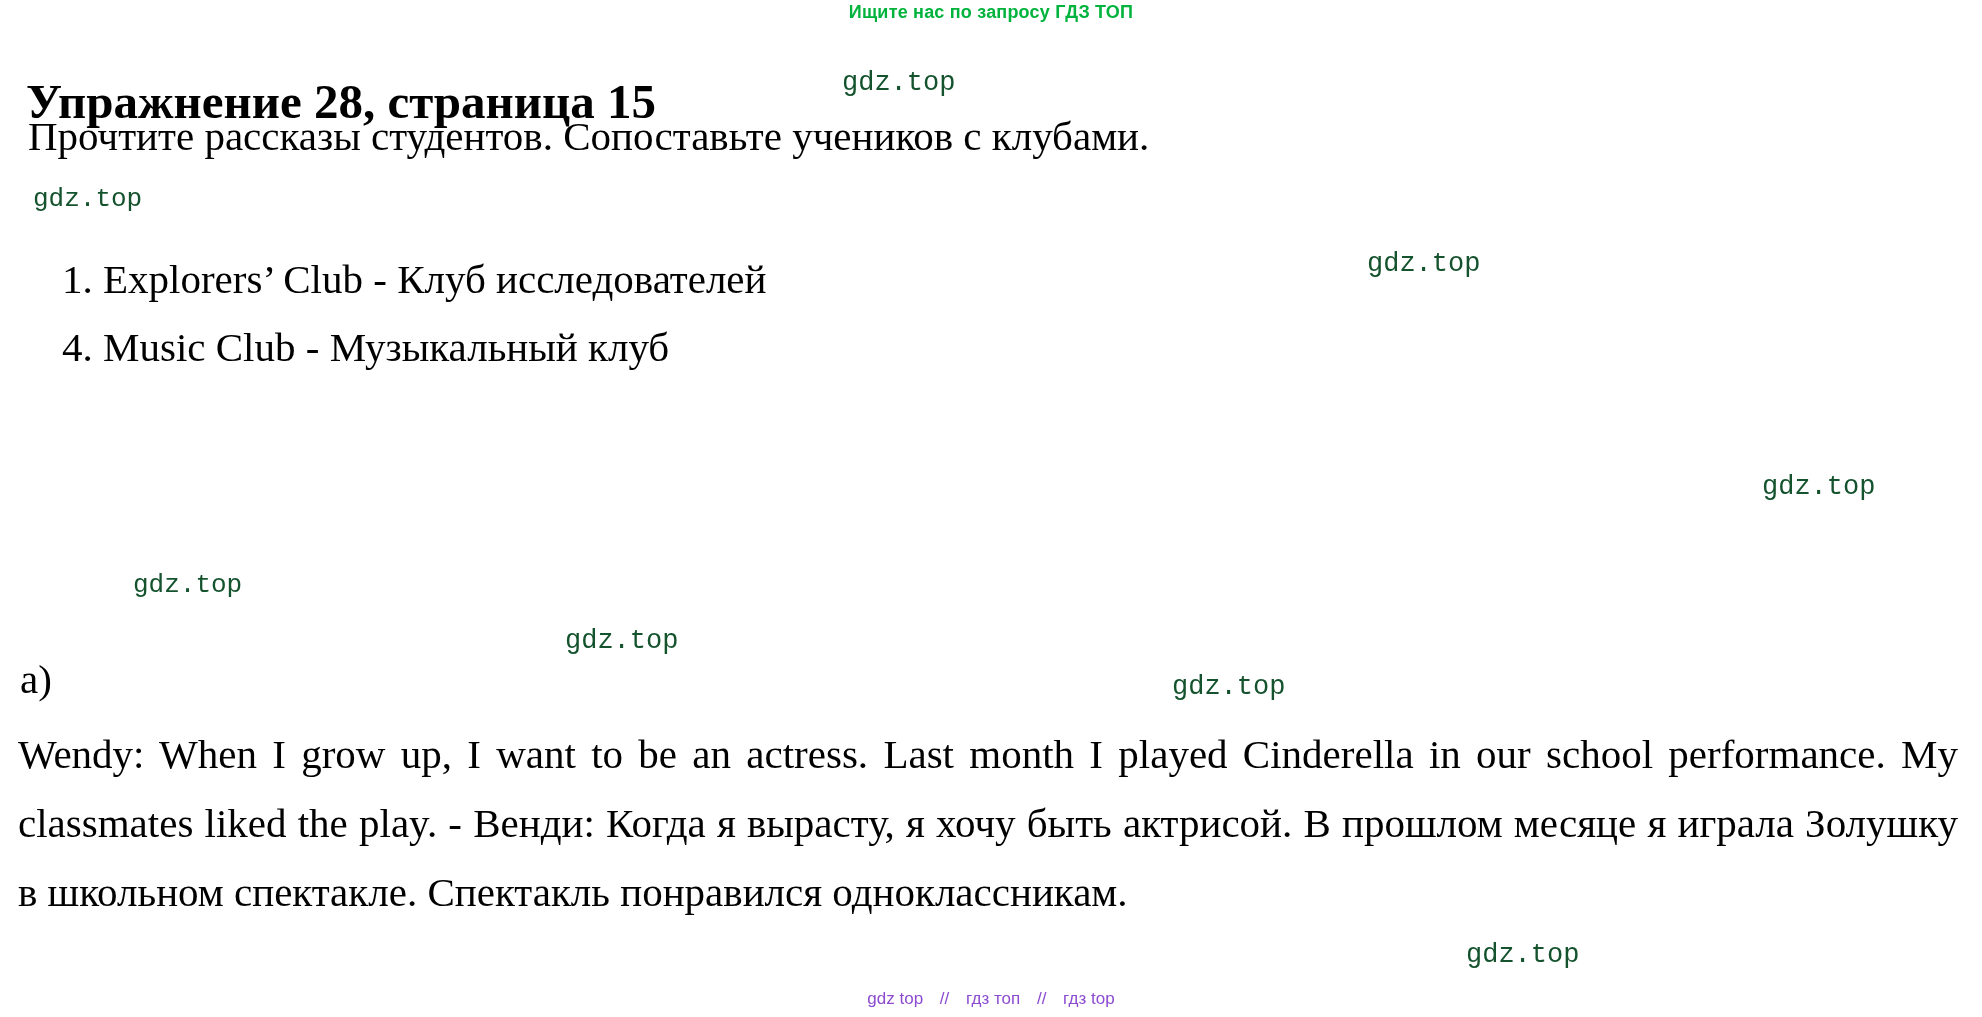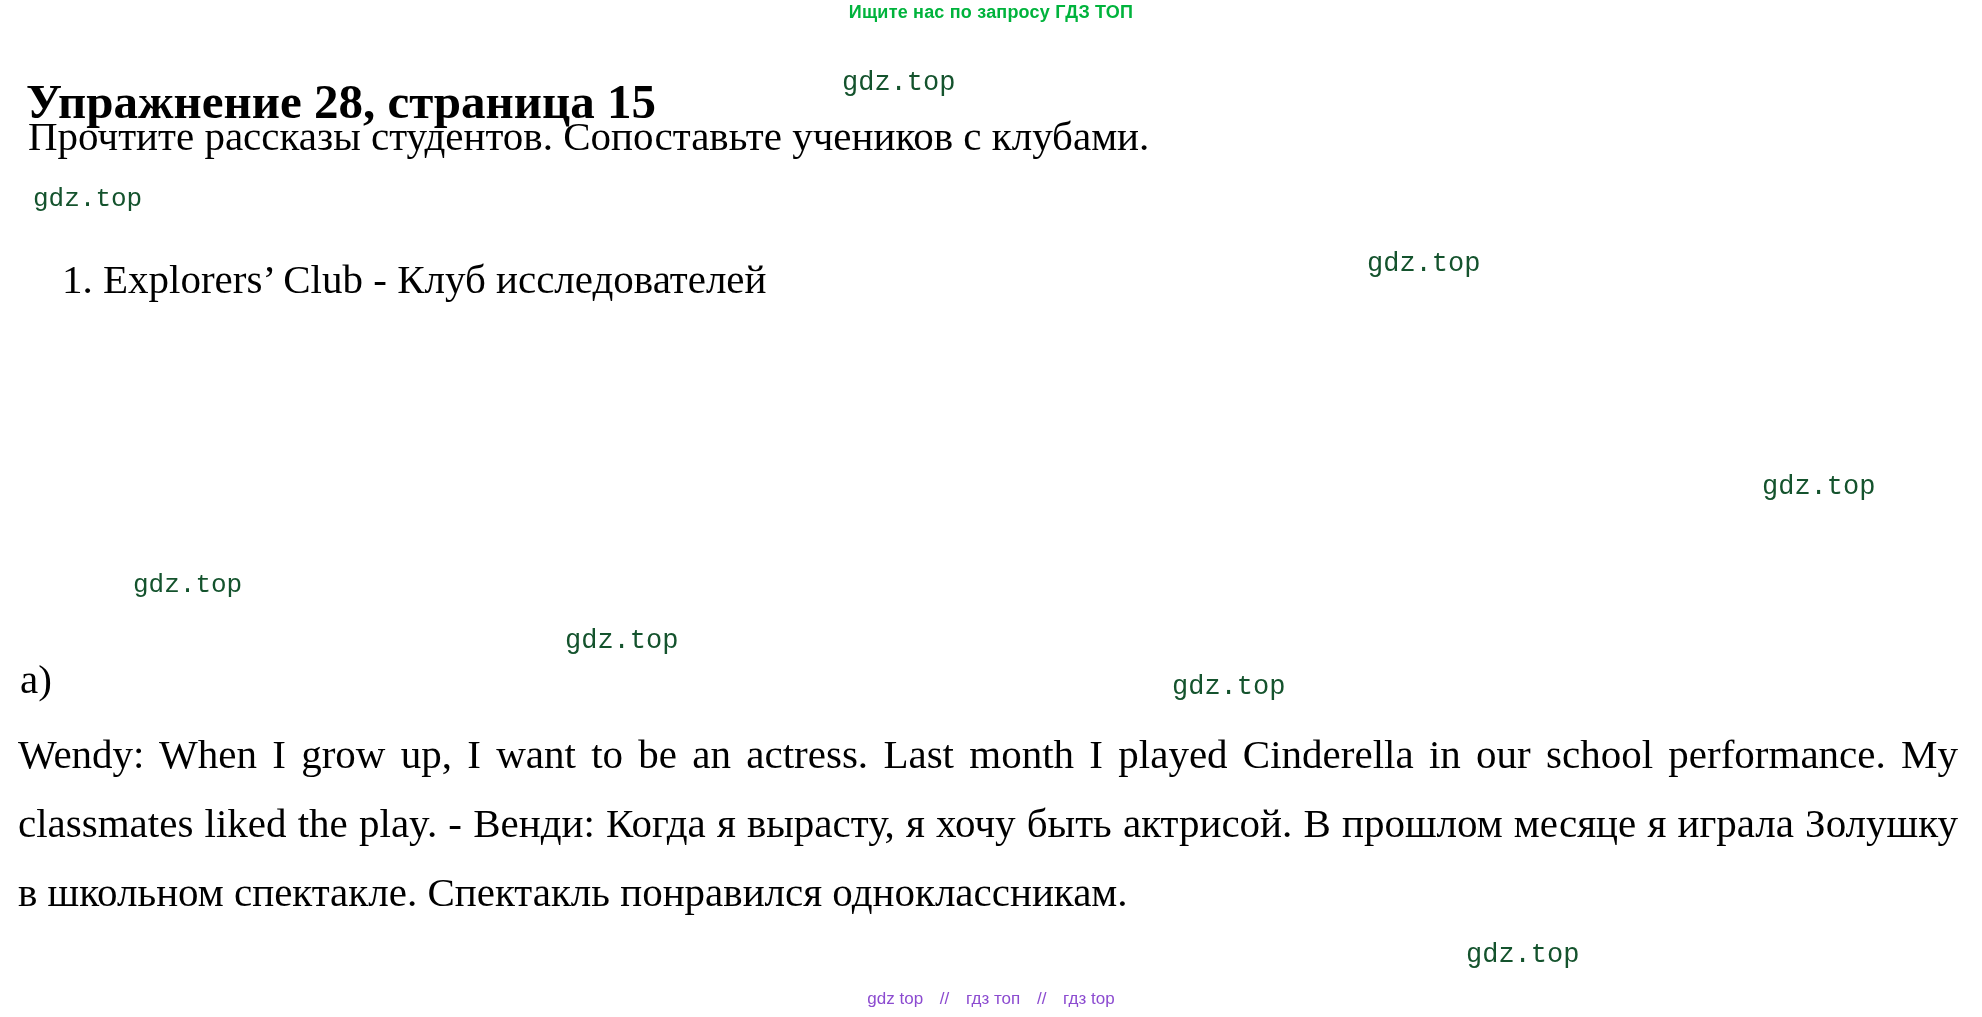--- a/index.html
+++ b/index.html
@@ -116,20 +116,21 @@
 </head>
 <body>
 
 <div class="top-banner">Ищите нас по запросу ГДЗ ТОП</div>
 
 <h1 class="title">Упражнение 28, страница 15</h1>
 <div class="subtitle">Прочтите рассказы студентов. Сопоставьте учеников с клубами.</div>
 
 <div class="club-list">
   <div class="club-item">1. Explorers’ Club - Клуб исследователей</div>
+  <div class="club-item">4. Music Club - Музыкальный клуб</div>
 </div>
 
 <div class="section-letter">a)</div>
 
 <div class="dialogue">Wendy: When I grow up, I want to be an actress. Last month I played Cinderella in our school performance. My classmates liked the play. - Венди: Когда я вырасту, я хочу быть актрисой. В прошлом месяце я играла Золушку в школьном спектакле. Спектакль понравился одноклассникам.</div>
 
 <div class="wm wm-1">gdz.top</div>
 <div class="wm wm-2">gdz.top</div>
 <div class="wm wm-3">gdz.top</div>
 <div class="wm wm-4">gdz.top</div>

